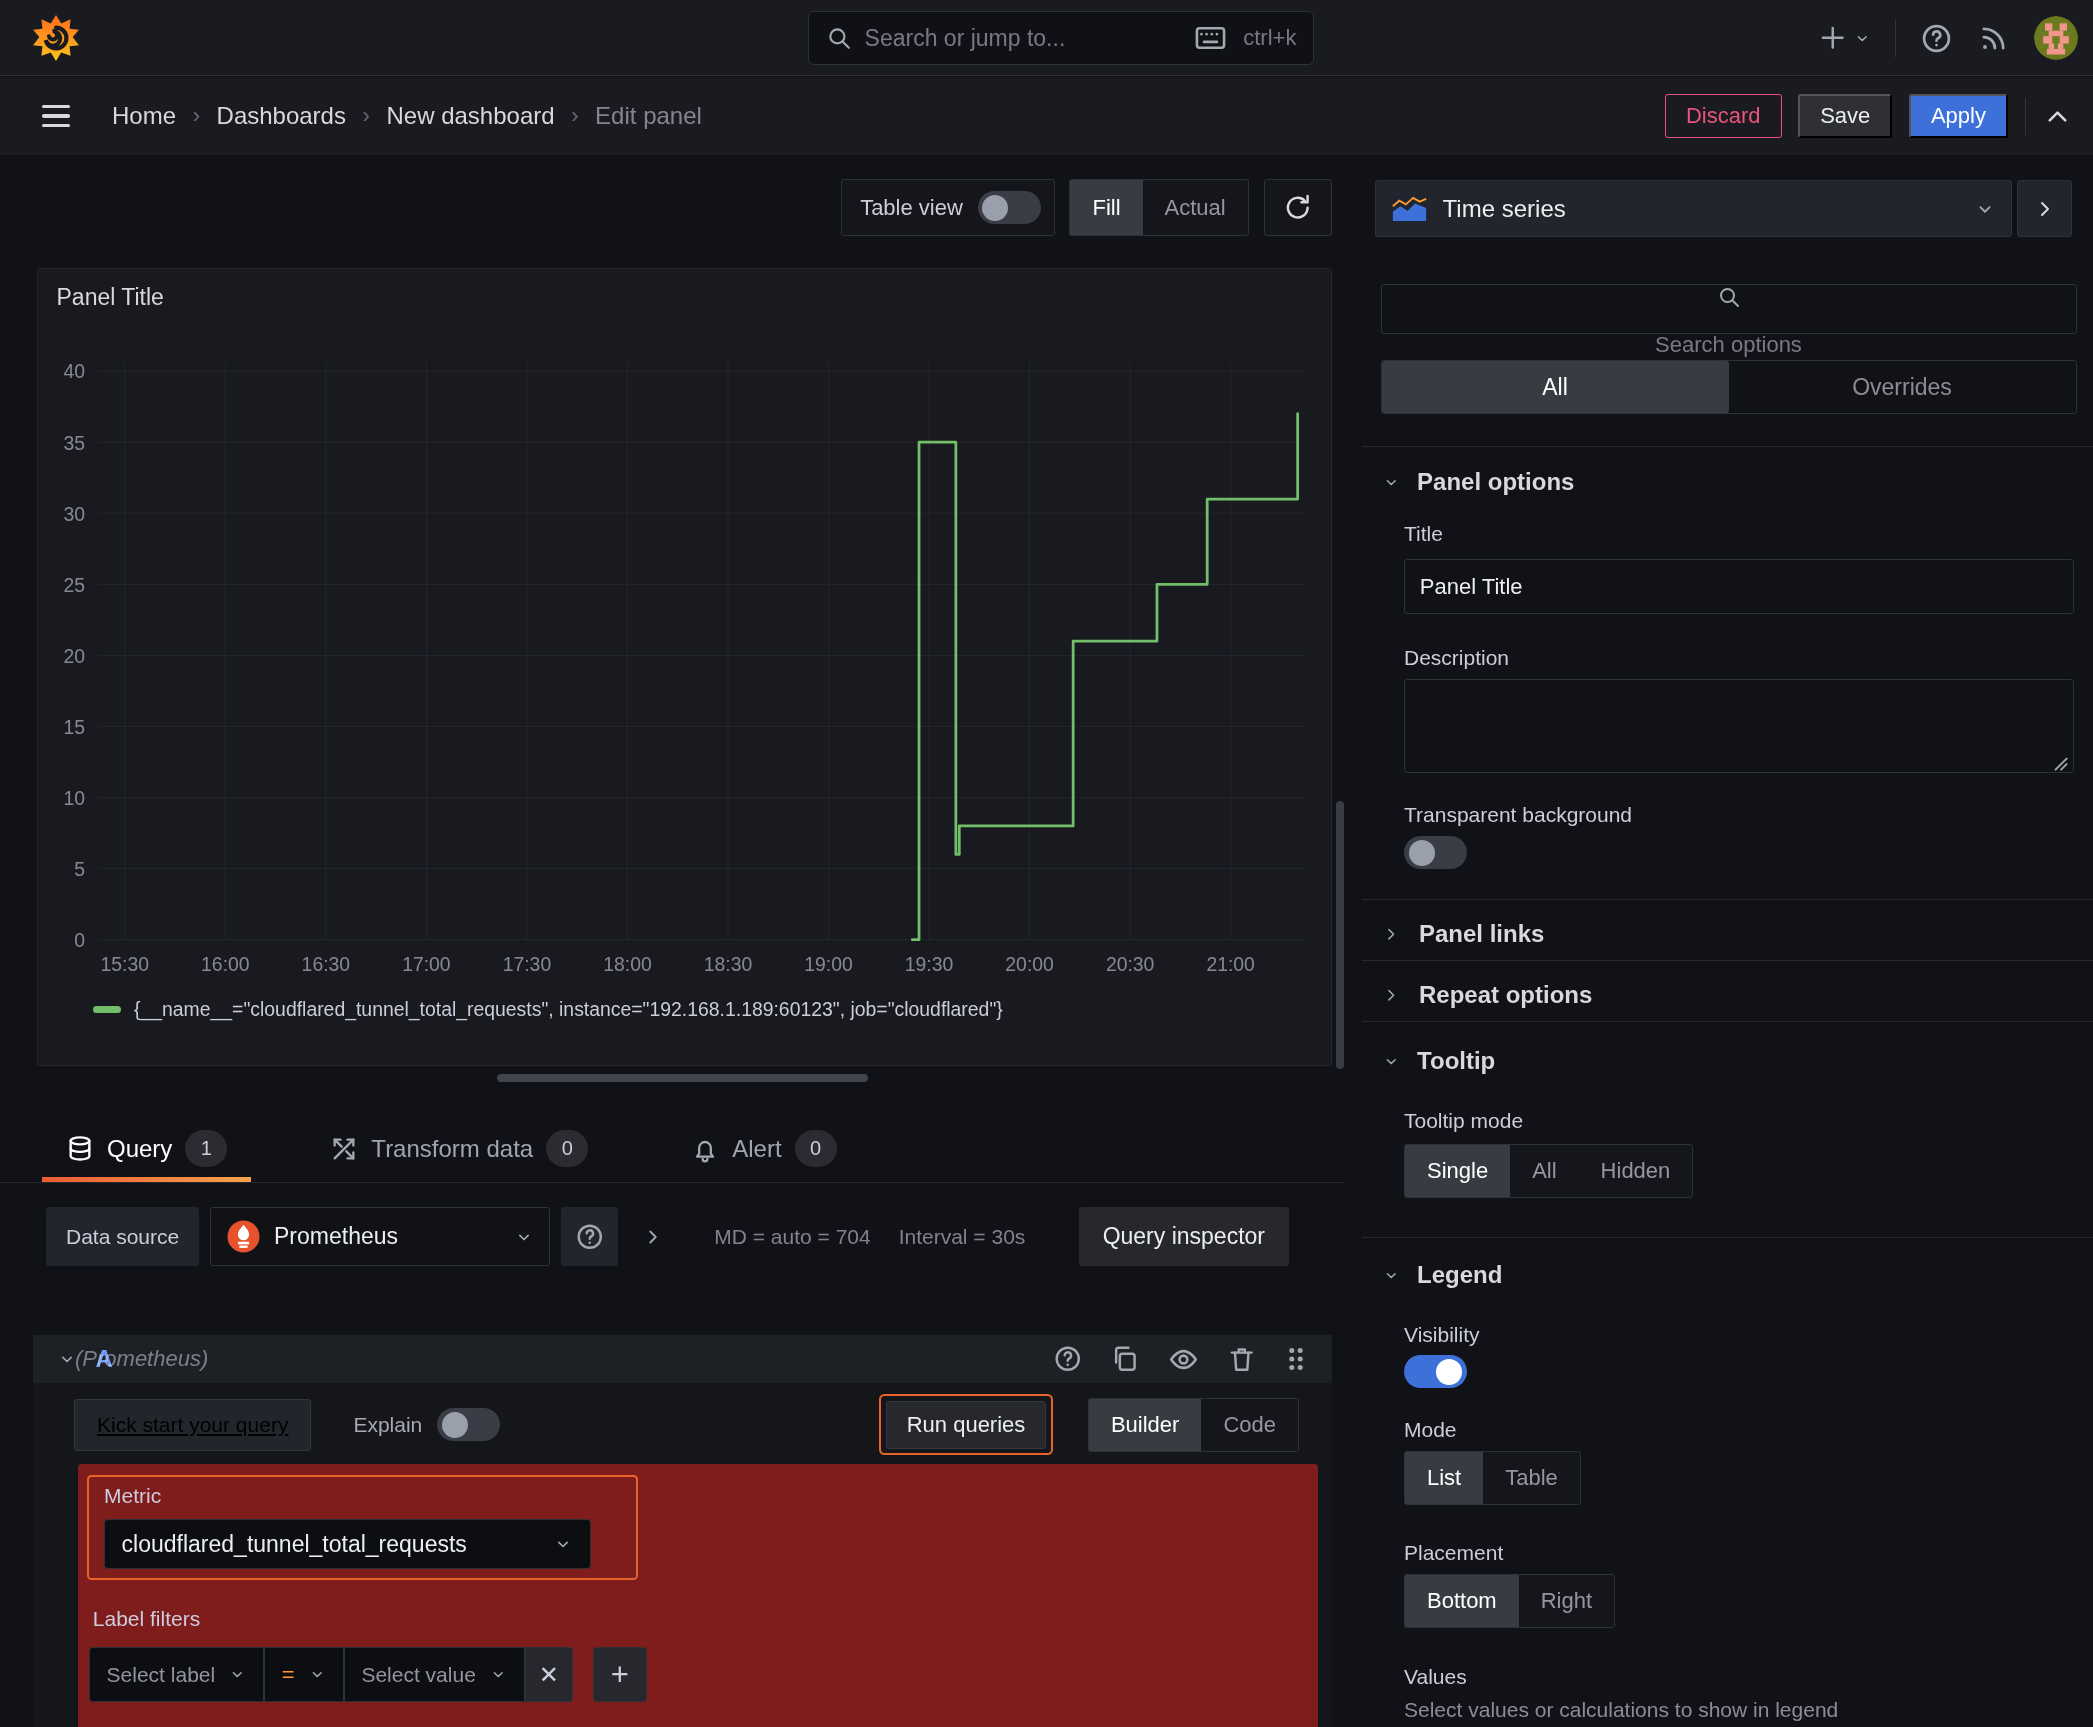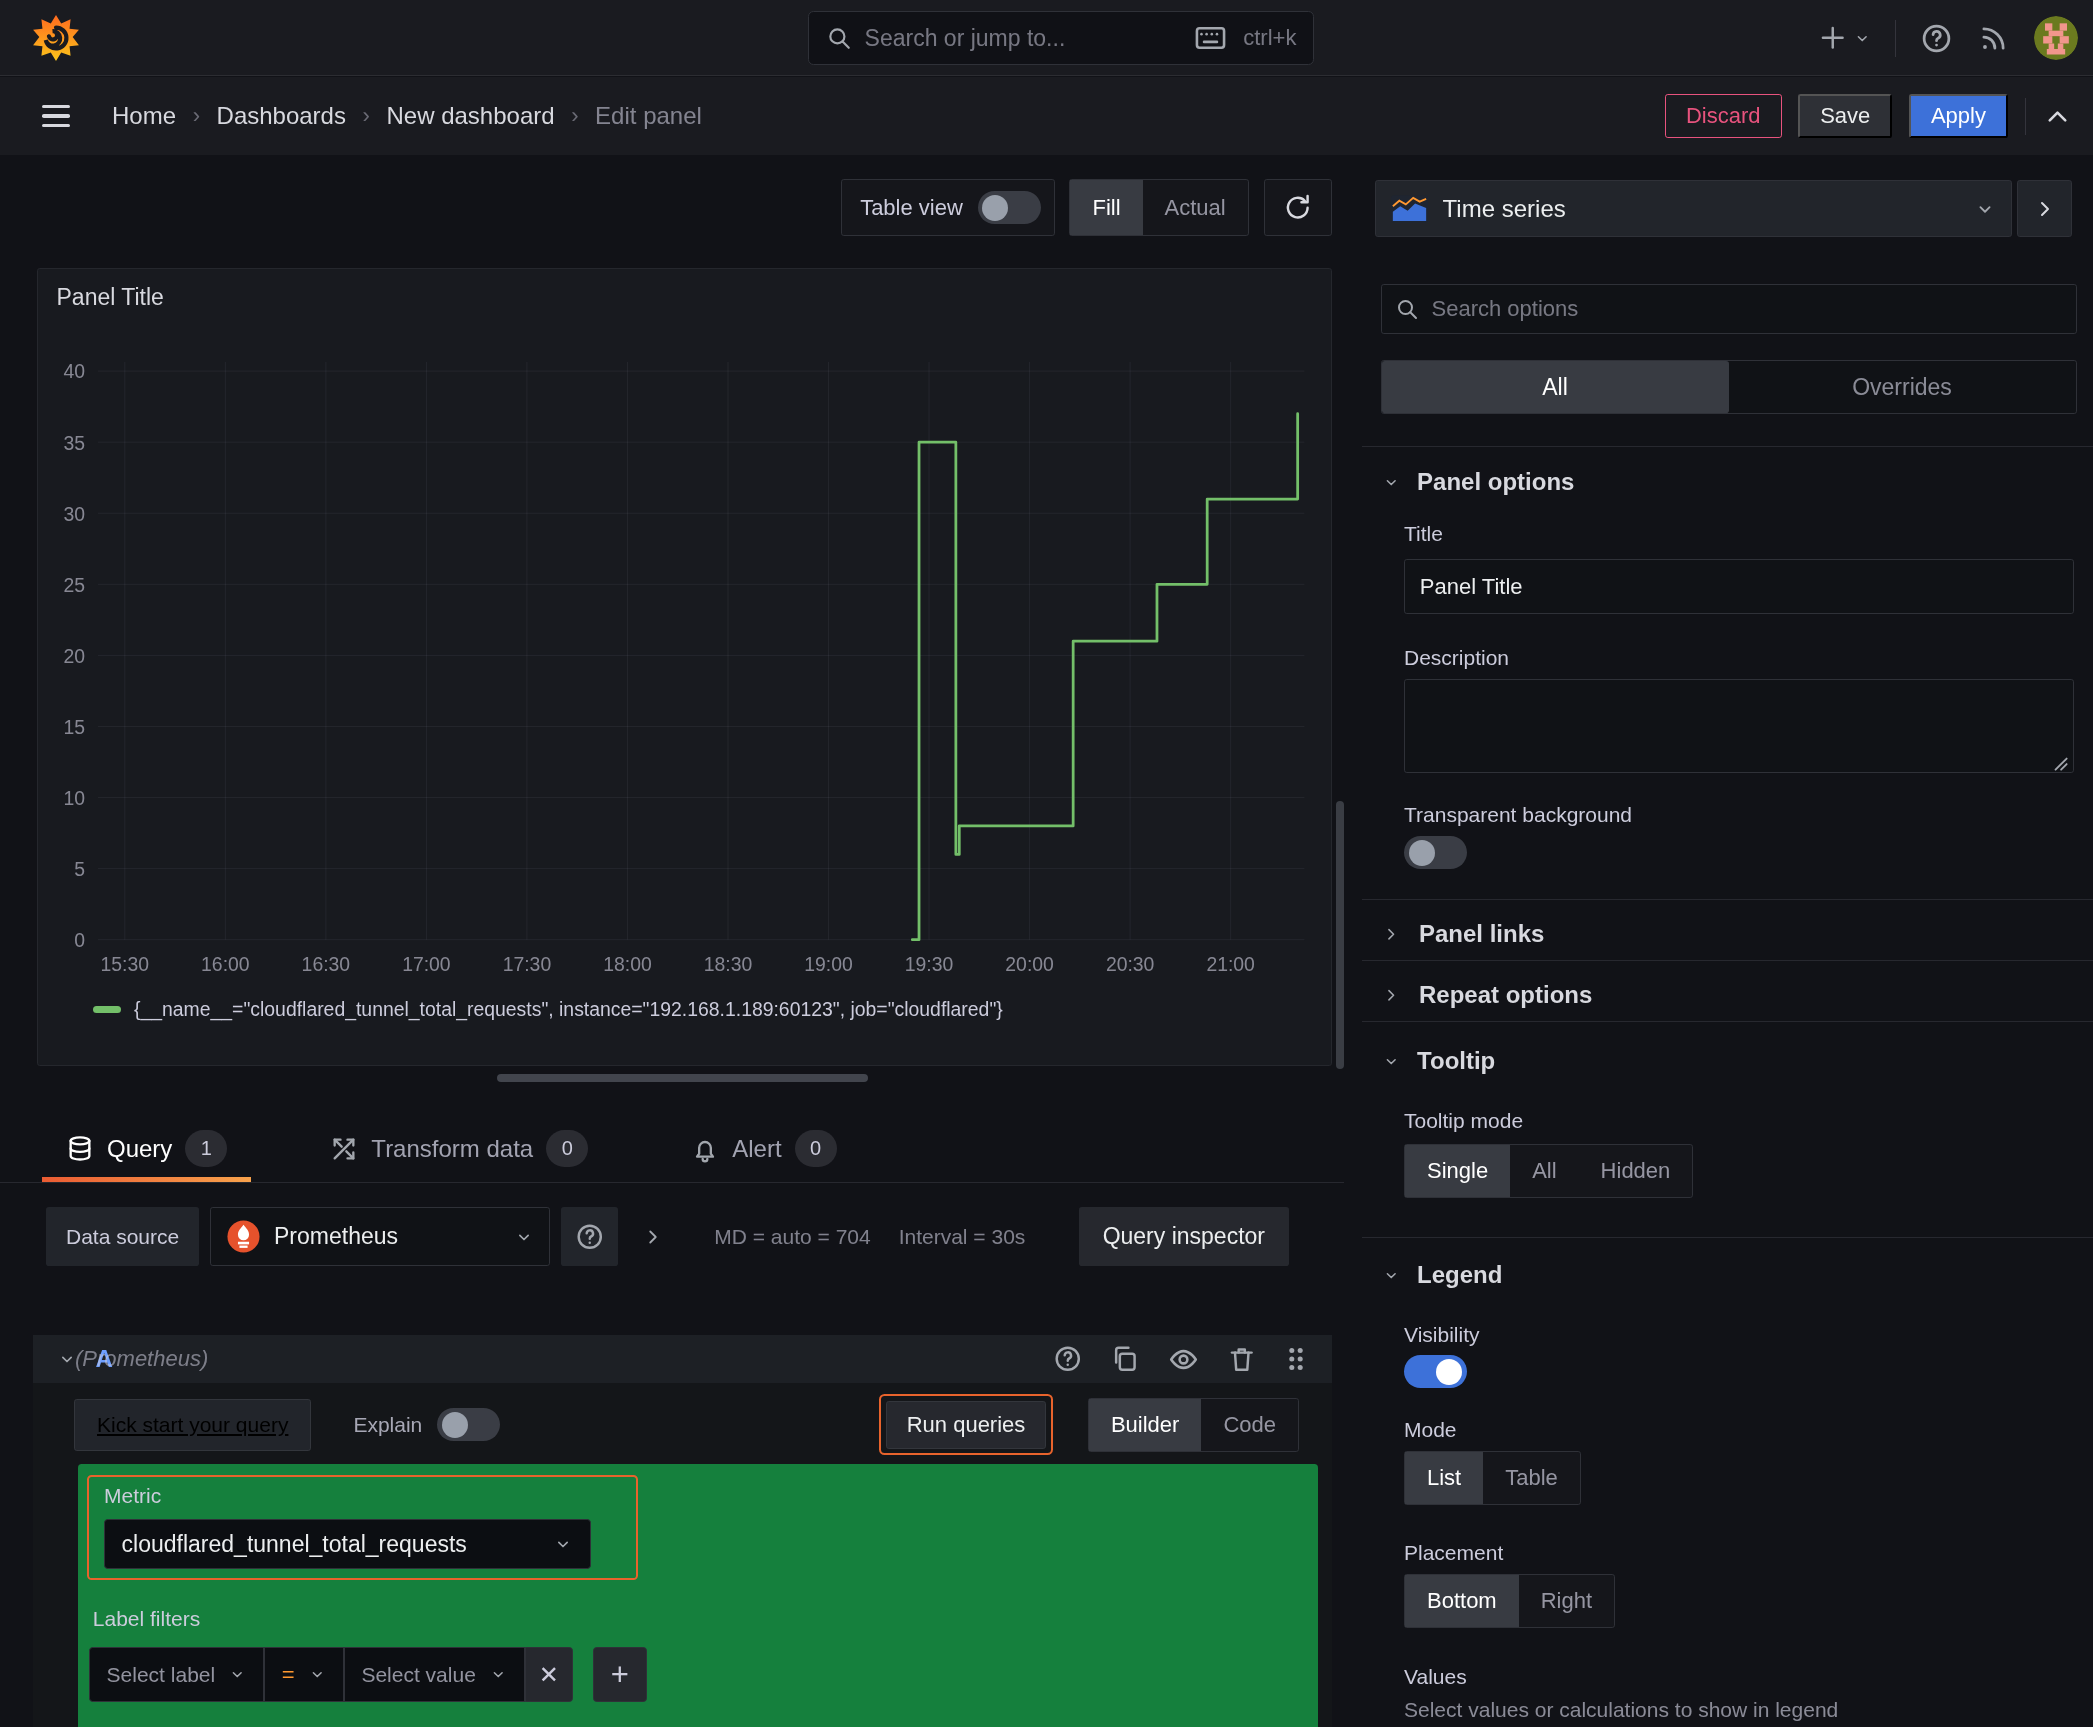--- a/index.html
+++ b/index.html
@@ -83,39 +83,39 @@
   .qhead .ref { color:#6e9fff; font-size:24px; font-weight:bold; cursor:pointer; }
   .qhead .hint { color:rgba(204,204,220,.55); font-size:22px; font-style:italic; }
   .qicons { margin-left:auto; display:flex; align-items:center; gap:28px; }
   .qicons > span { cursor:pointer; }
   .qtools { margin-top:11px; padding:0 33px 0 41px; display:flex; align-items:center; }
   .btn-kick { height:52px; background:#22252b; border:0.9px solid #33363c; border-radius:2.8px; display:flex; align-items:center; padding:0 22px; font-size:21px; cursor:pointer;text-decoration:underline; }
   .explain { margin-left:42px; display:flex; align-items:center; gap:14.8px; font-size:21px; color:rgba(204,204,220,.80); }
   .run-hl { margin-left:auto; border:2.8px solid #e8632c; border-radius:5.5px; padding:4.6px; }
   .btn-run { height:48px; background:#26282e; border:0.9px solid #33363c; border-radius:2.8px; display:flex; align-items:center; padding:0 20px; font-size:22px; color:#eceeef; cursor:pointer; }
   .bc-seg { margin-left:35px; height:54px; border:0.9px solid #2f3138; border-radius:2.8px; display:flex; align-items:center; background:#15161b; }
-  .qbody { position:absolute; left:45px; right:14px; top:129px; bottom:0; background:#15803d; border-radius:3.7px 3.7px 0 0; }
+  .qbody { position:absolute; left:45px; right:14px; top:129px; bottom:0; background:#7f1d1d; border-radius:3.7px 3.7px 0 0; }
   .metric-box { position:absolute; left:9.2px; top:11px; width:551px; height:105px; border:2.8px solid #e8632c; border-radius:4.6px; }
   .metric-box .flabel { position:absolute; left:14.8px; top:7.4px; font-size:21px; color:#ccccdc; }
   .metric-sel { position:absolute; left:14.8px; top:42px; width:487px; height:50px; background:#0c0e12; border:0.9px solid #2f3138; border-radius:3.7px; display:flex; align-items:center; padding:0 16.6px; cursor:pointer; }
   .metric-sel .val { font-size:23px; color:#eceeef; flex:1; }
   .lf-label { position:absolute; left:14.8px; top:143px; font-size:21px; color:#ccccdc; }
   .lf-row { position:absolute; left:11px; top:183px; height:55px; display:flex; align-items:center; }
   .lf-box { height:55px; background:#0c0e12; border:0.9px solid #2f3138; display:flex; align-items:center; gap:13px; padding:0 16.6px; font-size:21px; color:rgba(204,204,220,.70); cursor:pointer; }
   .lf-box.first { border-radius:3.7px 0 0 3.7px; }
   .op { color:#ff9830; font-size:22px; }
   .xbtn { width:48px; height:55px; background:#26282e; border:0.9px solid #2f3138; border-radius:0 3.7px 3.7px 0; display:flex; align-items:center; justify-content:center; font-size:24px; color:#ccccdc; cursor:pointer; }
   .plusbtn { margin-left:20px; width:54px; height:55px; background:#26282e; border:0.9px solid #2f3138; border-radius:3.7px; display:flex; align-items:center; justify-content:center; font-size:31px; color:#ccccdc; cursor:pointer; }
 
   
   .sidebar { position:absolute; left:1362px; top:155px; width:731px; height:1573px; }
   .viz-select { position:absolute; left:13px; top:25px; width:637px; height:57px; background:#22252b; border:0.9px solid #2f3138; border-radius:2.8px; display:flex; align-items:center; gap:14.8px; padding:0 14.8px; cursor:pointer; }
   .viz-select .val { font-size:24px; color:#eceeef; flex:1; }
   .viz-next { position:absolute; left:655px; top:25px; width:55px; height:57px; background:#22252b; border:0.9px solid #2f3138; border-radius:2.8px; display:flex; align-items:center; justify-content:center; cursor:pointer; }
-  .opt-search { position:absolute; left:18.5px; top:129px; width:696px; height:50px; background:#101216; border:0.9px solid #2f3138; border-radius:2.8px; display:flex; align-items:center; gap:13px; padding:0 13px; }
+  .opt-search { position:absolute; left:18.5px; top:129px; width:696px; height:50px; background:#101216; border:0.9px solid #2f3138; border-radius:2.8px; display:flex; align-items:center; gap:23px; padding:0 13px;flex-direction:column; }
   .opt-search .ph { font-size:22px; color:rgba(204,204,220,.55); }
   .opt-tabs { position:absolute; left:18.5px; top:205px; width:696px; height:54px; background:#101216; border:0.9px solid #2f3138; border-radius:2.8px; display:flex; }
   .opt-tab { flex:1; display:flex; align-items:center; justify-content:center; font-size:23px; color:rgba(204,204,220,.65); border-radius:2.8px; cursor:pointer; }
   .opt-tab.on { background:#383b42; color:#fff; }
   .sdiv { position:absolute; left:0; width:731px; height:0.9px; background:rgba(204,204,220,.12); }
   .sect { position:absolute; left:20px; display:flex; align-items:center; gap:16.6px; font-size:24px; font-weight:bold; color:#d8d9df; cursor:pointer; }
   .slabel { position:absolute; left:42px; font-size:21px; color:#ccccdc; }
   .sinput { position:absolute; left:42px; width:670px; height:55px; background:#101216; border:0.9px solid #2f3138; border-radius:2.8px; color:#eceeef; font-size:22px; font-family:"Liberation Sans",sans-serif; padding:0 14.8px; }
   .sarea { position:absolute; left:42px; width:670px; height:94px; background:#101216; border:0.9px solid #2f3138; border-radius:2.8px; resize:none; }
   .resize-corner { position:absolute; left:688px; width:18.5px; height:18.5px; }

